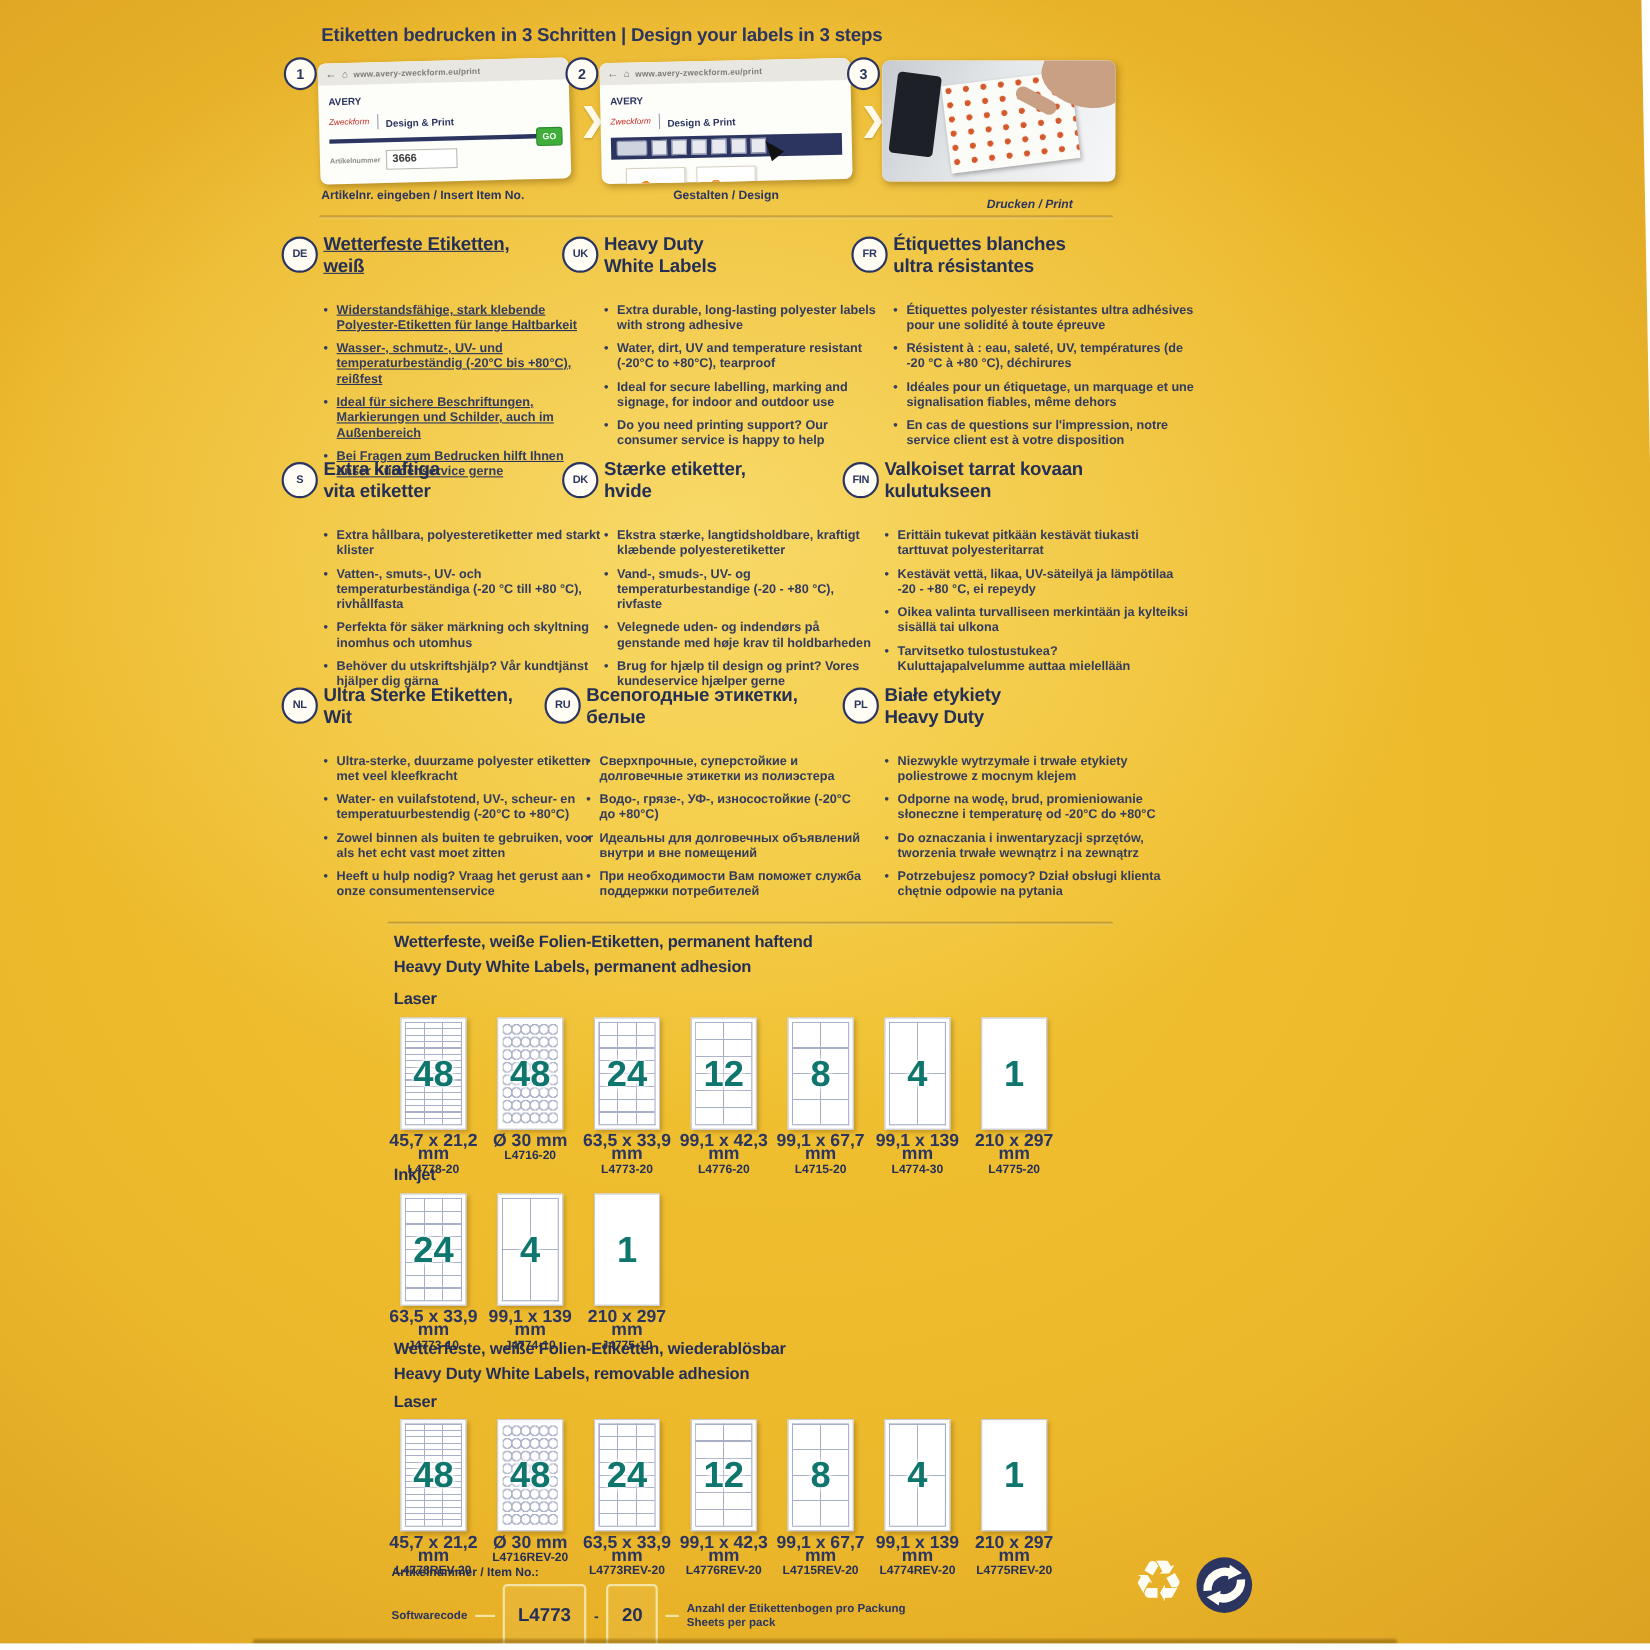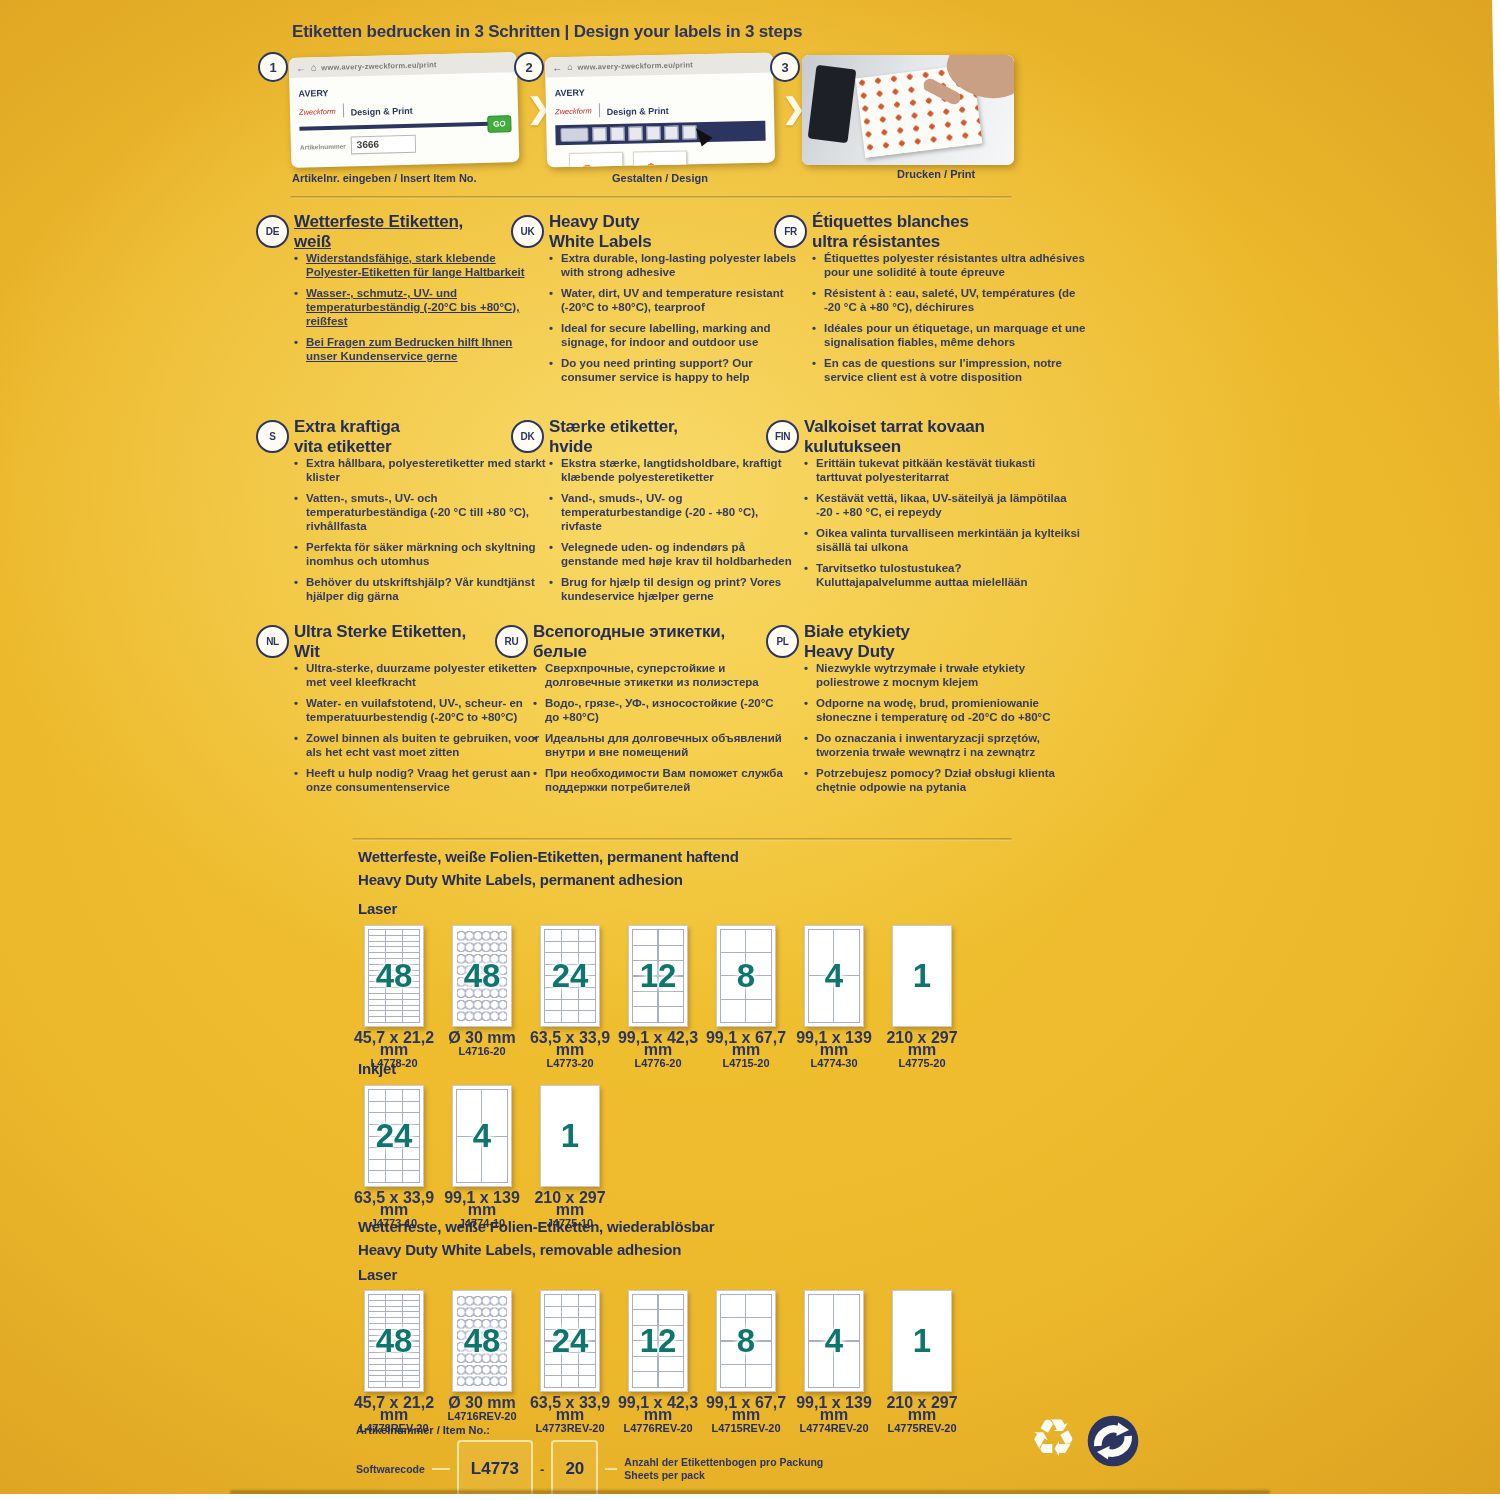--- a/index.html
+++ b/index.html
@@ -45,21 +45,21 @@
   .finger{position:absolute;right:52px;top:30px;width:40px;height:13px;background:#c9a083;border-radius:8px;transform:rotate(28deg);}
   .stepnum{position:absolute;width:26px;height:26px;border-radius:50%;background:#fffdf4;border:2.5px solid #2b3560;color:#2b3560;font-size:13px;font-weight:bold;display:flex;align-items:center;justify-content:center;z-index:5;}
   .chev{position:absolute;color:#fffbe8;font-size:28px;font-weight:bold;text-shadow:0 1px 2px rgba(120,80,0,.4);}
   .stepcap{position:absolute;font-size:11px;font-weight:bold;color:#2b3560;}
   .divline{position:absolute;height:3px;border-radius:2px;background:linear-gradient(to bottom,rgba(110,70,0,.42),rgba(255,242,190,.38));}
   
   .lang{position:absolute;width:252px;padding-left:38px;box-sizing:content-box;}
   .lang.wide{width:276px;}
   .badge{position:absolute;left:0;top:3px;width:29px;height:29px;border-radius:50%;background:rgba(255,255,253,.95);border:2.5px solid #2b3560;color:#2b3560;font-size:10px;font-weight:bold;display:flex;align-items:center;justify-content:center;letter-spacing:-.3px;}
   .ltitle{font-size:17px;line-height:19.5px;font-weight:bold;color:#242f57;letter-spacing:-.2px;}
-  .bullets{margin-top:0;}
+  .bullets{margin-top:24px;}
   .bl{position:relative;padding-left:12px;font-size:11.5px;line-height:14px;color:#333c5e;font-weight:bold;margin-bottom:7px;}
   .bl::before{content:"•";position:absolute;left:0;top:0;color:#333c5e;}
   
   .cat-h{font-size:15px;font-weight:bold;color:#242f57;letter-spacing:-.2px;}
   .pcol{position:absolute;width:88px;text-align:center;}
   .sheet{position:relative;width:58px;height:100px;margin:0 auto;background:#fff;border:1px solid #c6cad6;box-shadow:2px 2.5px 4px rgba(100,60,0,.32);}
   .grid-inner{position:absolute;inset:3px;}
   .pat-a .grid-inner{background-image:
       repeating-linear-gradient(to bottom,#a9afc6 0 1px,transparent 1px calc(100%/16)),
       repeating-linear-gradient(to right,#a9afc6 0 1px,transparent 1px calc(100%/3));
@@ -165,30 +165,31 @@
   <div class="photo">
     <div class="printer-panel"></div>
     <div class="label-sheet-photo"></div>
     <div class="hand"></div>
     <div class="finger"></div>
   </div>
 </div>
 
 <div class="stepcap" style="left:292px;top:172px;">Artikelnr. eingeben / Insert Item No.</div>
 <div class="stepcap" style="left:612px;top:172px;">Gestalten / Design</div>
-<div class="stepcap" style="left:897px;top:168px;">Drucken / Print</div>
+<div class="stepcap" style="left:897px;top:180px;font-style:italic;">Drucken / Print</div>
 
 <div class="divline" style="left:290px;top:196px;width:722px;"></div>
 
 <div class="lang" style="left:256px;top:212px;text-decoration:underline;">
   <div class="badge">DE</div>
   <div class="ltitle"><span>Wetterfeste Etiketten,</span><br><span>weiß</span></div>
   <div class="bullets">
     <div class="bl">Widerstandsfähige, stark klebende Polyester-Etiketten für lange Haltbarkeit</div>
     <div class="bl">Wasser-, schmutz-, UV- und temperaturbeständig (-20°C bis +80°C), reißfest</div>
+    <div class="bl">Ideal für sichere Beschriftungen, Markierungen und Schilder, auch im Außenbereich</div>
     <div class="bl">Bei Fragen zum Bedrucken hilft Ihnen unser Kundenservice gerne</div>
   </div>
 </div>
 <div class="lang" style="left:511px;top:212px;">
   <div class="badge">UK</div>
   <div class="ltitle"><span>Heavy Duty</span><br><span>White Labels</span></div>
   <div class="bullets">
     <div class="bl">Extra durable, long-lasting polyester labels with strong adhesive</div>
     <div class="bl">Water, dirt, UV and temperature resistant (-20°C to +80°C), tearproof</div>
     <div class="bl">Ideal for secure labelling, marking and signage, for indoor and outdoor use</div>

